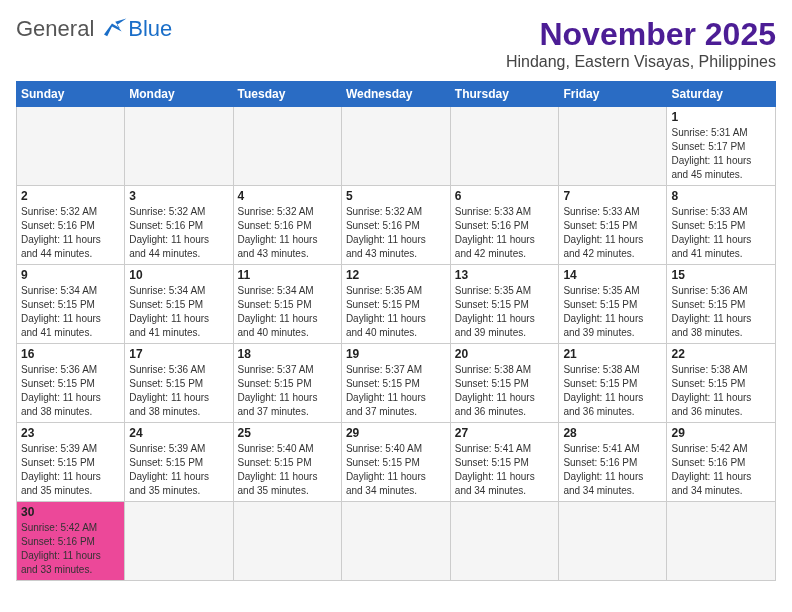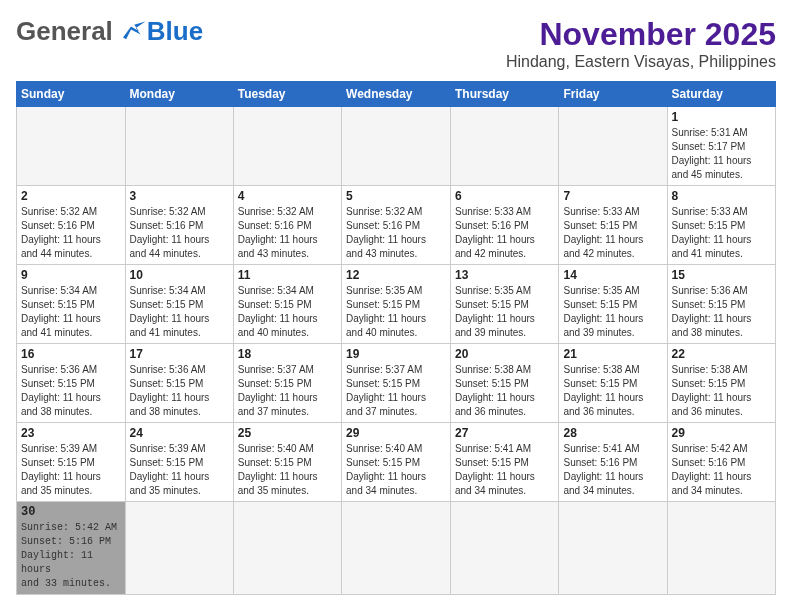--- a/index.html
+++ b/index.html
@@ -17,22 +17,22 @@
       margin-bottom: 10px;
     }
     .logo-area {
       display: flex;
       flex-direction: column;
       align-items: flex-start;
     }
     .logo-text {
       display: flex;
       align-items: center;
-      font-size: 26px;
-      font-weight: bold;
+      font-size: 22px;
+      font-weight: normal;
     }
     .logo-general { color: #555; }
     .logo-blue { color: #1a6ec8; }
     .logo-bird {
       width: 32px;
       height: 24px;
       margin-left: 2px;
     }
     .title-area {
       text-align: right;
@@ -83,22 +83,21 @@
     }
     .day-info {
       font-size: 10px;
       color: #333;
       line-height: 1.4;
     }
     .last-row td {
       background: #f5f5f5;
     }
     .last-row td.has-data {
-      background: #a3a3a3;
-      font-family: Liberation Mono, monospace;
+      background: #ec4899;
     }
   </style>
 </head>
 <body>
 
 <div class="header-area">
   <div class="logo-area">
     <div class="logo-text">
       <span class="logo-general">General</span>
       <svg class="logo-bird" viewBox="0 0 40 30">

